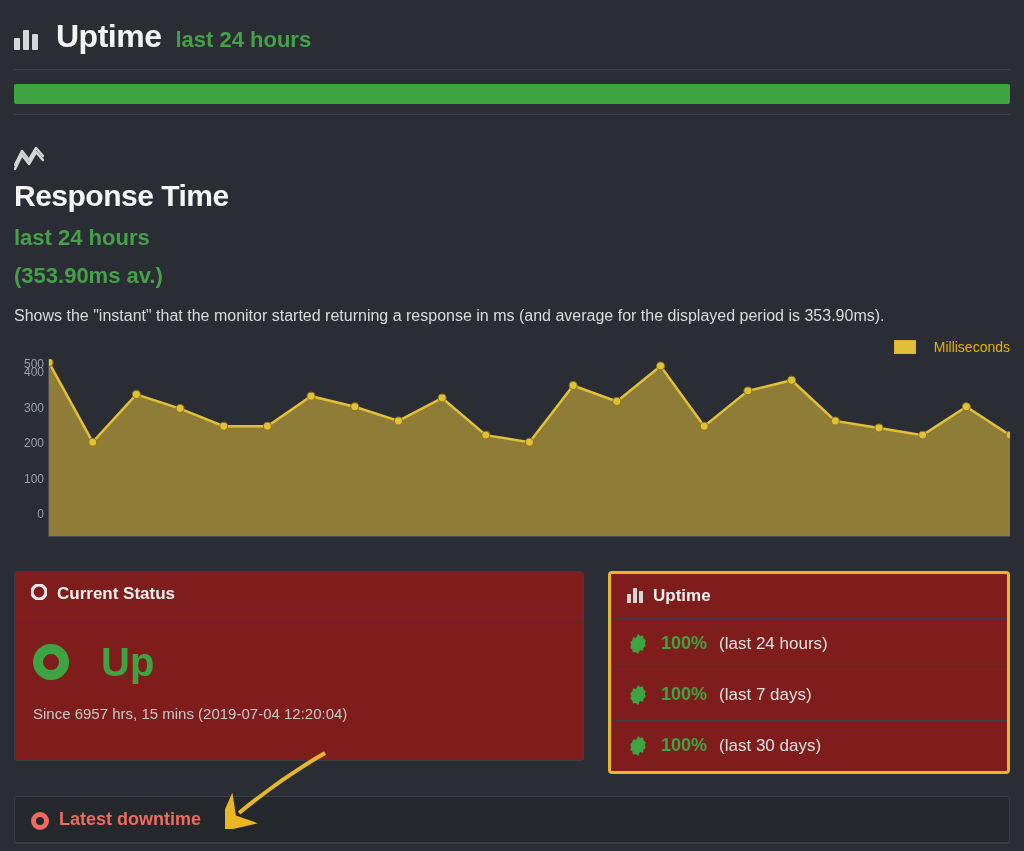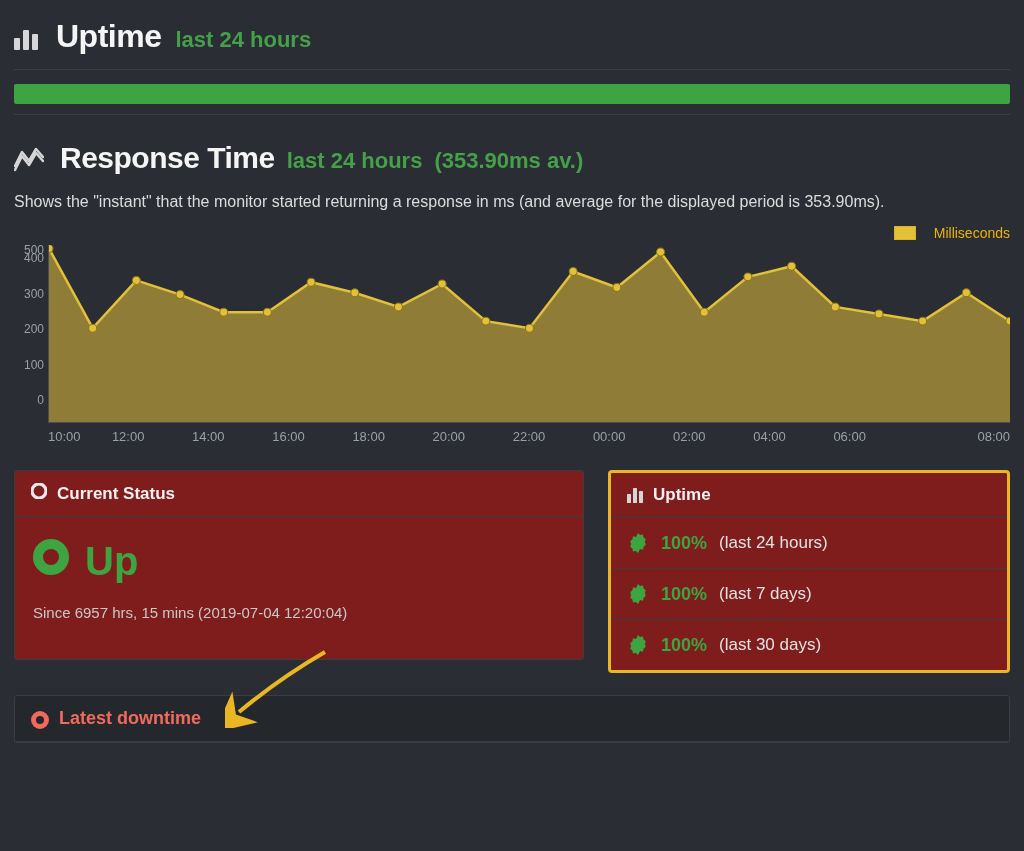--- a/index.html
+++ b/index.html
@@ -10,21 +10,21 @@
   .sec-head { display: flex; align-items: baseline; gap: 14px; border-bottom: 1px solid #3a3d43; padding-bottom: 14px; }
   .sec-title { font-size: 32px; font-weight: 700; letter-spacing: -0.5px; color: #f5f5f5; }
   .sec-sub   { font-size: 22px; font-weight: 600; color: #45a049; }
   .head-icon { display: inline-flex; align-items: flex-end; gap: 3px; padding-right: 4px; transform: translateY(3px); }
   .head-icon .bar { width: 6px; background: #d6d6d6; border-radius: 1px; }
 
   .green-bar { height: 20px; background: #3ea442; margin: 14px 0 10px 0; border-radius: 2px; }
   .hr { height: 1px; background: #3a3d43; margin: 10px 0 26px 0; }
 
   
-  .resp-head { display: flex; align-items: baseline; gap: 12px; }
+  .resp-head { display: flex; align-items: baseline; gap: 12px; flex-direction: column; }
   .resp-icon { display: inline-flex; transform: translateY(4px); margin-right: 4px; }
   .resp-title { font-size: 30px; font-weight: 700; letter-spacing: -0.5px; color: #f5f5f5; }
   .resp-sub  { font-size: 22px; font-weight: 600; color: #45a049; }
   .resp-desc { font-size: 16px; color: #dcdcdc; margin-top: 18px; }
 
   .legend { display: flex; justify-content: flex-end; align-items: center; gap: 18px; font-size: 14px; color: #eab308; margin-top: 14px; }
   .legend-swatch { width: 22px; height: 14px; background: #e2c03a; border: 1px solid #d7b42b; }
 
   .chart-wrap { display: flex; margin-top: 4px; }
   .y-axis { width: 34px; padding-top: 0; }
@@ -37,21 +37,21 @@
   .x-axis span:last-child  { text-align: right; transform: none; }
   svg.area-chart { position: absolute; inset: 0; width: 100%; height: 100%; }
 
   
   .panels { display: flex; gap: 24px; margin-top: 26px; align-items: flex-start; }
   .panel { background: #7f1d1d; border: 1px solid #3a3d43; border-radius: 3px; }
   .panel-head { padding: 12px 16px; border-bottom: 1px solid #3a3d43; display: flex; align-items: center; gap: 10px; font-size: 17px; font-weight: 700; color: #f0f0f0; }
 
   .status-panel { flex: 1; min-height: 190px; }
   .status-body { padding: 22px 18px 28px 18px; }
-  .up-row { display: flex; align-items: flex-start; gap: 16px; }
+  .up-row { display: flex; align-items: center; gap: 32px; }
   .donut-icon { width: 36px; height: 36px; border-radius: 50%; border: 10px solid #3ea442; }
   .up-text { font-size: 40px; font-weight: 800; color: #3ea442; }
   .since { font-size: 15px; color: #c8c8c8; margin-top: 20px; }
 
   .uptime-panel { width: 402px; border: 3px solid #e8b723; border-radius: 4px; }
   .uptime-panel .panel-head { border-bottom: 1px solid #3a3d43; }
   .uptime-row { display: flex; align-items: center; gap: 12px; padding: 14px 16px; border-top: 1px solid #3a3d43; font-size: 17px; }
   .uptime-row:first-of-type { border-top: none; }
   .badge-icon { width: 22px; height: 22px; }
   .pct { font-weight: 800; color: #3ea442; font-size: 18px; }
@@ -138,34 +138,20 @@
             <circle cx="654.5454545454545" cy="67.64" r="4" fill="#e2c03a" stroke="#8a7516" stroke-width="1"></circle>
             <circle cx="698.1818181818182" cy="32.04000000000002" r="4" fill="#e2c03a" stroke="#8a7516" stroke-width="1"></circle>
             <circle cx="741.8181818181818" cy="21.359999999999985" r="4" fill="#e2c03a" stroke="#8a7516" stroke-width="1"></circle>
             <circle cx="785.4545454545455" cy="62.3" r="4" fill="#e2c03a" stroke="#8a7516" stroke-width="1"></circle>
             <circle cx="829.0909090909091" cy="69.42" r="4" fill="#e2c03a" stroke="#8a7516" stroke-width="1"></circle>
             <circle cx="872.7272727272727" cy="76.54" r="4" fill="#e2c03a" stroke="#8a7516" stroke-width="1"></circle>
             <circle cx="916.3636363636364" cy="48.06" r="4" fill="#e2c03a" stroke="#8a7516" stroke-width="1"></circle>
             <circle cx="960" cy="76.54" r="4" fill="#e2c03a" stroke="#8a7516" stroke-width="1"></circle>
           </svg>
       </div>
-      <div class="x-axis" id="x-axis">
-          <span>10:00</span>
-          <span>12:00</span>
-          <span>14:00</span>
-          <span>16:00</span>
-          <span>18:00</span>
-          <span>20:00</span>
-          <span>22:00</span>
-          <span>00:00</span>
-          <span>02:00</span>
-          <span>04:00</span>
-          <span>06:00</span>
-          <span>08:00</span>
-        </div>
     </div>
   </div>
 
   <div class="panels">
     <div class="panel status-panel">
       <div class="panel-head">
         <span>
           <svg width="16" height="16" viewBox="0 0 16 16">
               <circle cx="8" cy="8" r="7" fill="none" stroke="#e8e8e8" stroke-width="3.2"></circle>
             </svg>

